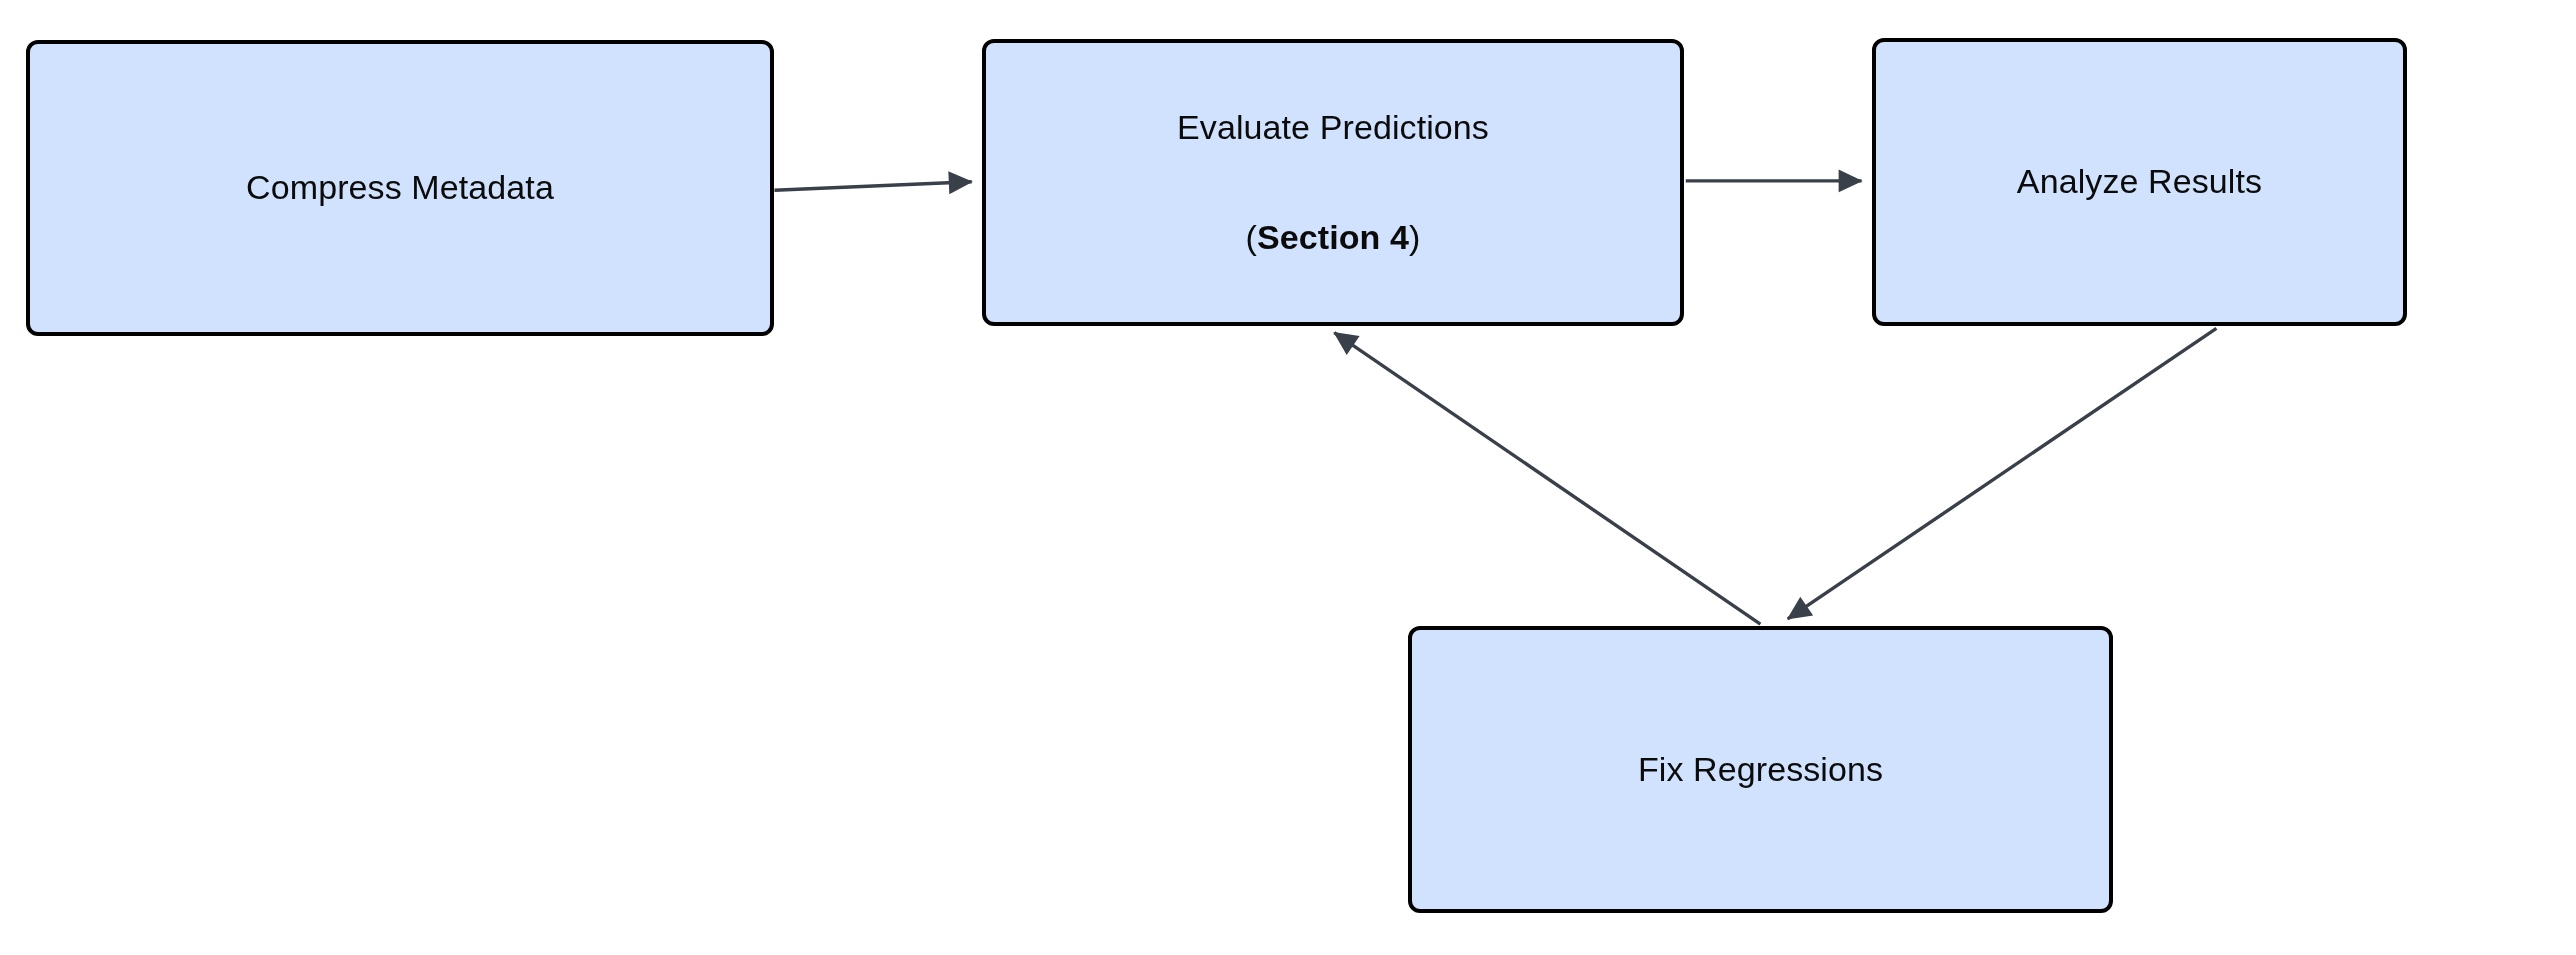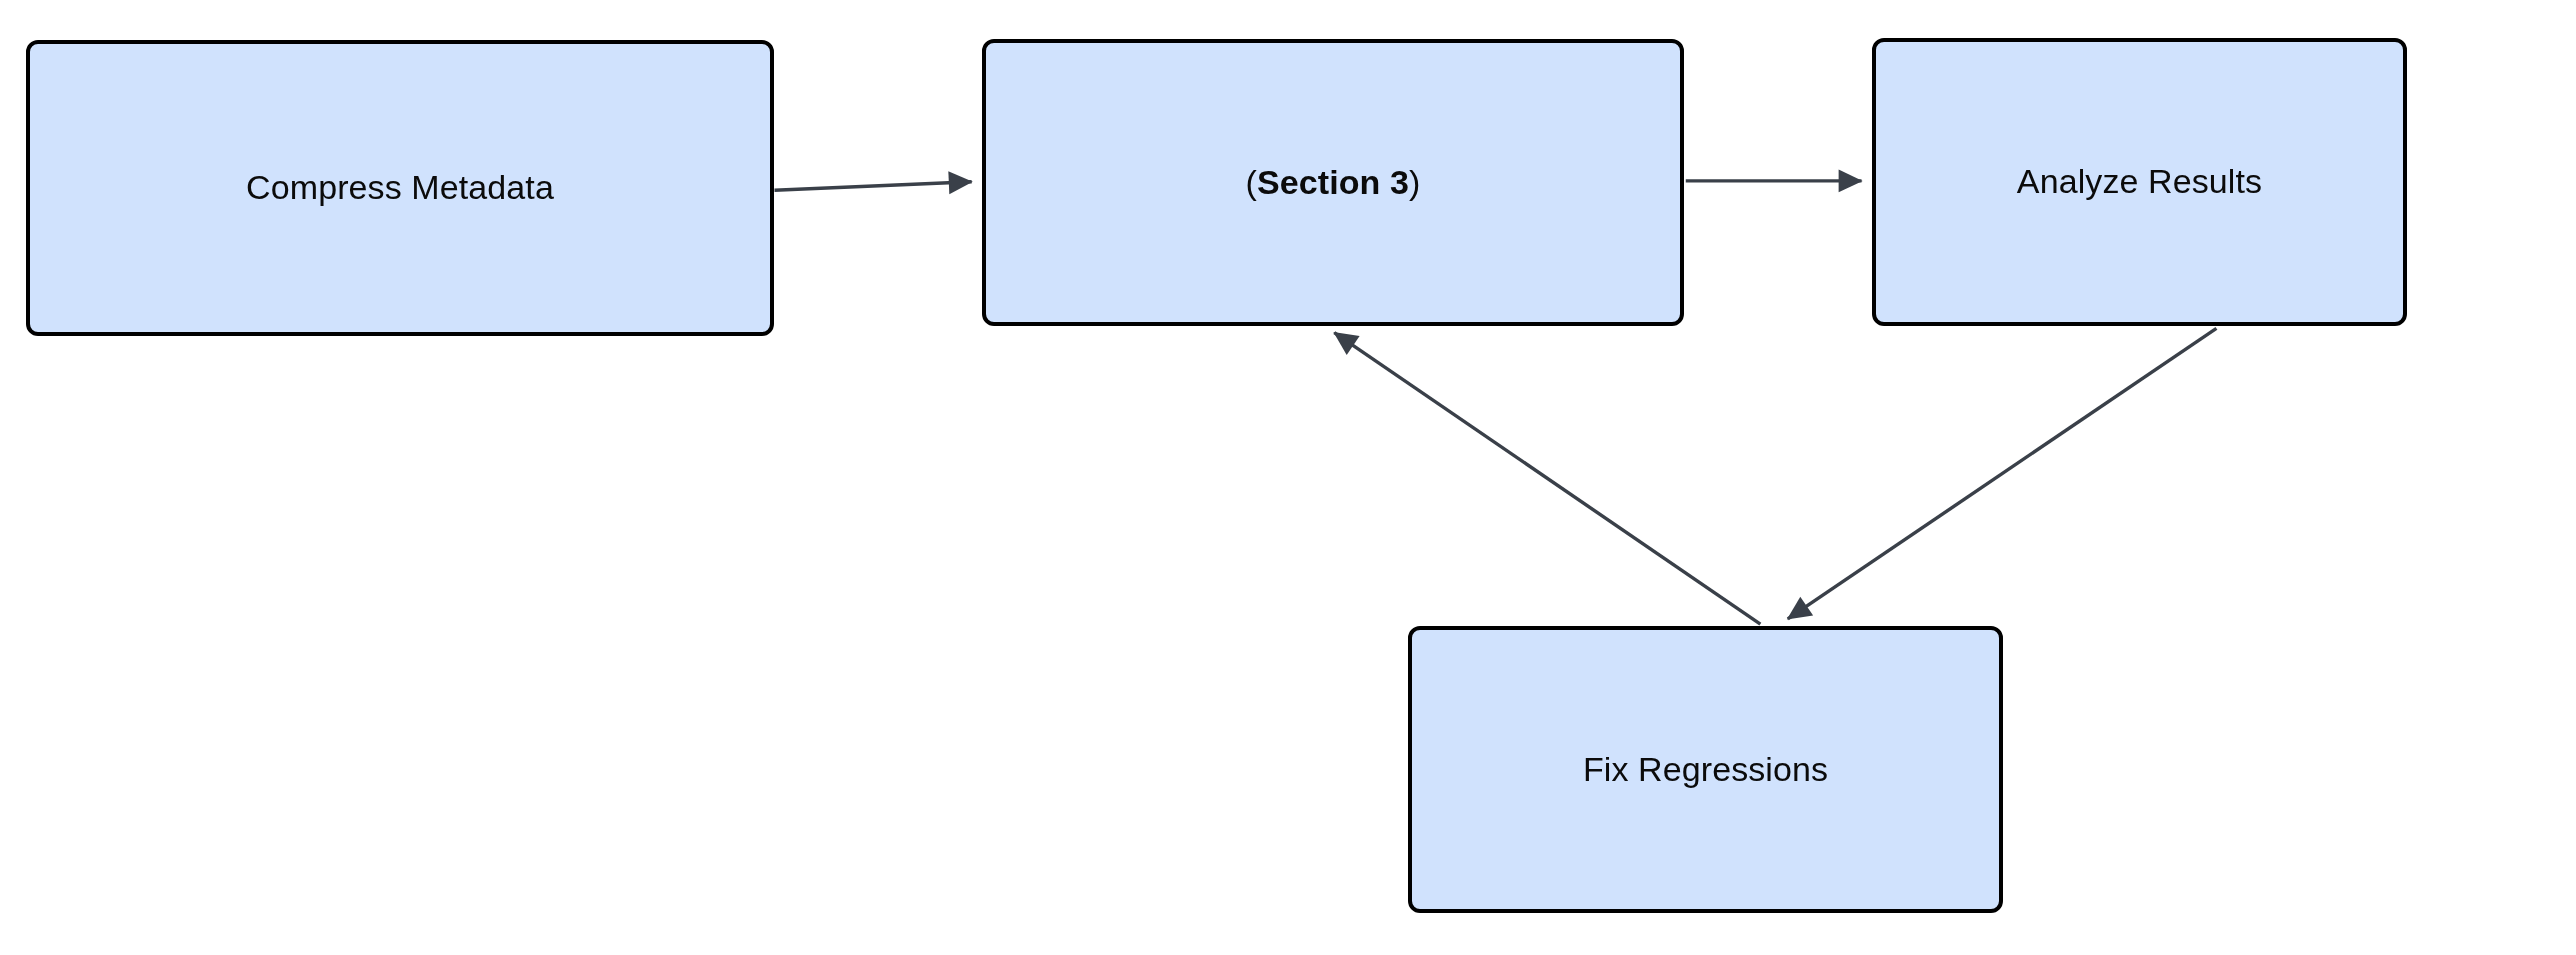--- a/index.html
+++ b/index.html
@@ -57,21 +57,21 @@
   #node-compress-metadata {
     left: 26px;  top: 40px;  width: 748px;  height: 296px;
   }
   #node-evaluate-predictions {
     left: 982px; top: 39px;  width: 702px;  height: 287px;
   }
   #node-analyze-results {
     left: 1872px; top: 38px;  width: 535px;  height: 288px;
   }
   #node-fix-regressions {
-    left: 1408px; top: 626px; width: 595px;  height: 287px;
+    left: 1408px; top: 626px; width: 705px;  height: 287px;
   }
   
   .label-lines {
     display: block;
   }
   .label-line {
     display: block;
   }
   .label-line + .label-line {
     margin-top: 6.9px;
@@ -105,21 +105,22 @@
       <path d="M 2053 728 L 1556 388" fill="none" stroke="#3a4049" stroke-width="4" marker-end="url(#arrow-head)"></path>
     </g>
   </svg>
 
   <div class="node" id="node-compress-metadata">
     <span class="node-label">Compress Metadata</span>
   </div>
 
   <div class="node" id="node-evaluate-predictions">
     <span class="node-label label-lines">
-      <span class="label-line"><span>(</span><span class="strong">Section 3</span><span>)</span></span>
+      <span class="label-line">Evaluate Predictions</span>
+      <span class="label-line"><span>(</span><span class="strong">Section 4</span><span>)</span></span>
     </span>
   </div>
 
   <div class="node" id="node-analyze-results">
     <span class="node-label">Analyze Results</span>
   </div>
 
   <div class="node" id="node-fix-regressions">
     <span class="node-label">Fix Regressions</span>
   </div>

